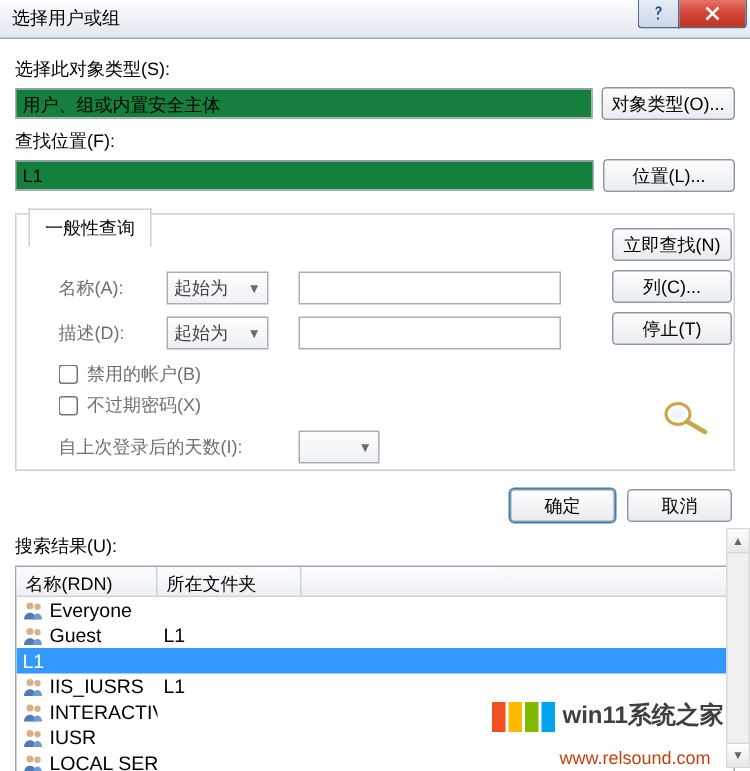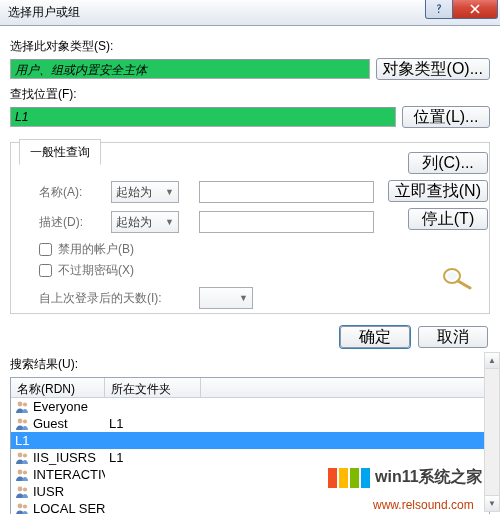--- a/index.html
+++ b/index.html
@@ -9,22 +9,22 @@
   .titlebar .title{font-size:12px;color:#000;}
   .winbtns{position:absolute;right:2px;top:-1px;display:flex;}
   .winbtn{width:28px;height:20px;border:1px solid #4f6a92;border-top:none;display:flex;align-items:center;justify-content:center;margin-left:-1px;}
   .winbtn.help{background:linear-gradient(#e8eef7,#cdd8e8);border-bottom-left-radius:3px;}
   .winbtn.close{width:46px;background:linear-gradient(#e87a6f,#d44a3a 45%,#c23321);border-bottom-right-radius:3px;}
   .winbtn svg{width:12px;height:12px;}
   
   .body{padding:8px 10px 8px 10px;}
   .label{font-size:12px;margin:4px 0 3px 0;}
   .row{display:flex;align-items:center;gap:6px;}
-  .readbox{flex:1;height:20px;border:1px solid #abadb3;border-top-color:#8e97a7;background:#22c55e;padding:2px 4px;font-style:italic;}
-  .btn{min-width:88px;height:22px;border:1px solid #8e97a7;background:linear-gradient(#fdfdfe,#e9ecef);border-radius:3px;font-size:16px;padding:0 6px;display:inline-flex;align-items:center;justify-content:center;cursor:default;}
+  .readbox{flex:1;height:20px;border:1px solid #abadb3;border-top-color:#8e97a7;background:#15803d;padding:2px 4px;}
+  .btn{min-width:88px;height:22px;border:1px solid #8e97a7;background:linear-gradient(#fdfdfe,#e9ecef);border-radius:3px;font-size:12px;padding:0 6px;display:inline-flex;align-items:center;justify-content:center;cursor:default;}
   
   .queryframe{border:1px solid #cfcfcf;margin-top:14px;position:relative;padding:38px 10px 14px 28px;height:172px;}
   .tab{position:absolute;left:8px;top:-1px;transform:translateY(-50%);}
   .tab-inner{border:1px solid #cfcfcf;border-bottom:1px solid #fff;background:#fff;padding:4px 10px 3px;position:relative;top:10px;}
   .formrow{display:flex;align-items:center;gap:20px;margin-bottom:8px;}
   .formrow .flabel{width:52px;color:#6f6f6f;}
   .combo{width:68px;height:22px;border:1px solid #abadb3;background:linear-gradient(#fdfdfe,#eef1f4);display:flex;align-items:center;justify-content:space-between;padding:0 4px;color:#444;}
   .combo .chev{font-size:9px;color:#6b6b6b;}
   .finput{width:175px;height:22px;border:1px solid #abadb3;background:#fff;}
   .chk{display:flex;align-items:center;gap:6px;margin:4px 0;color:#6f6f6f;}
@@ -219,22 +219,22 @@
               </svg></span>
             <span>LOCAL SER...</span>
           </div>
           <div class="cell c2"></div>
         </div>
       </div>
   </div>
 </div>
 
 <div class="sidecol">
+  <button class="btn">立即查找(N)</button>
   <button class="btn">列(C)...</button>
-  <button class="btn">立即查找(N)</button>
   <button class="btn">停止(T)</button>
 </div>
 <div class="findicon">
   <svg width="34" height="24" viewBox="0 0 34 24">
       <ellipse cx="12" cy="10" rx="8" ry="7" fill="none" stroke="#caa64a" stroke-width="2"></ellipse>
       <path d="M18 15 L30 22" stroke="#caa64a" stroke-width="3" stroke-linecap="round"></path>
       <ellipse cx="12" cy="10" rx="5" ry="4" fill="#eaf3fb" opacity="0.7"></ellipse>
     </svg>
 </div>
 

